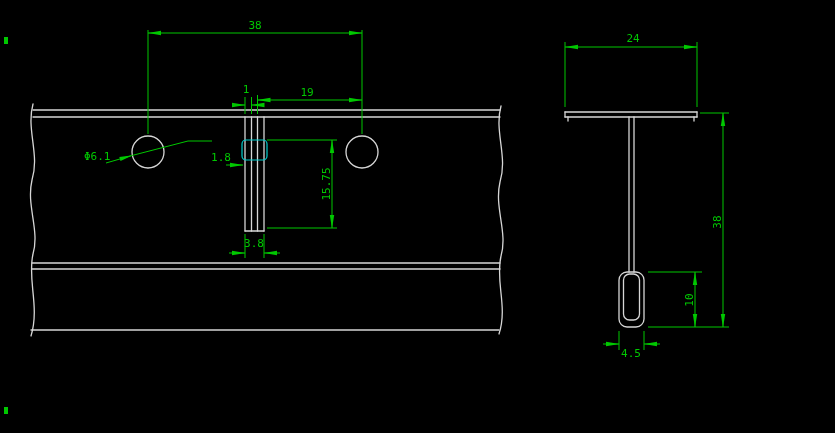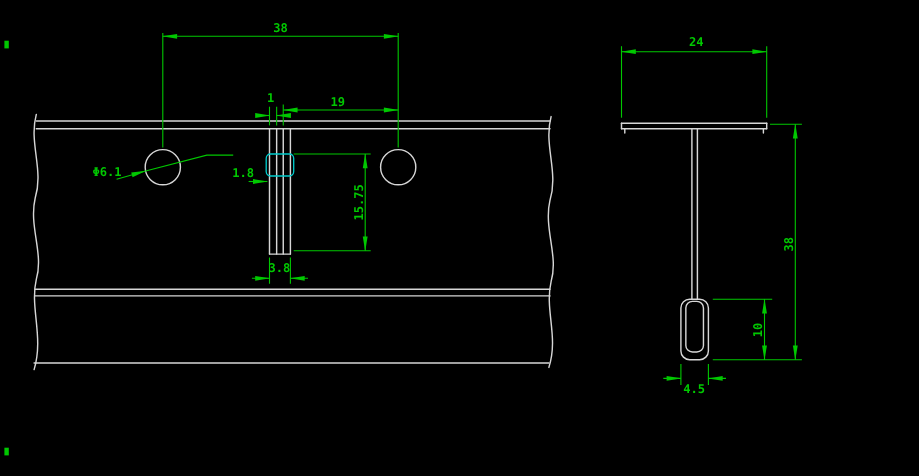--- a/index.html
+++ b/index.html
@@ -7,21 +7,20 @@
     --object:#d6d6d6;
     --dimension:#00c800;
     --detail:#00cdcd;
   }
   html,body{margin:0;padding:0;background:#000;}
   .screen{
     position:relative;
     width:835px;height:433px;
     background:var(--bg);
     overflow:hidden;
-    font-weight:bold;
   }
   svg{display:block}
   .obj{stroke:var(--object);stroke-width:1.3;fill:none;stroke-linecap:round}
   .det{stroke:var(--detail);stroke-width:1.2;fill:none}
   .dim{stroke:var(--dimension);stroke-width:1;fill:none}
   .mark{fill:var(--dimension);stroke:none}
   .dimtxt{
     fill:var(--dimension);
     font-family:"DejaVu Sans Mono","Liberation Mono",monospace;
     font-size:11px;

